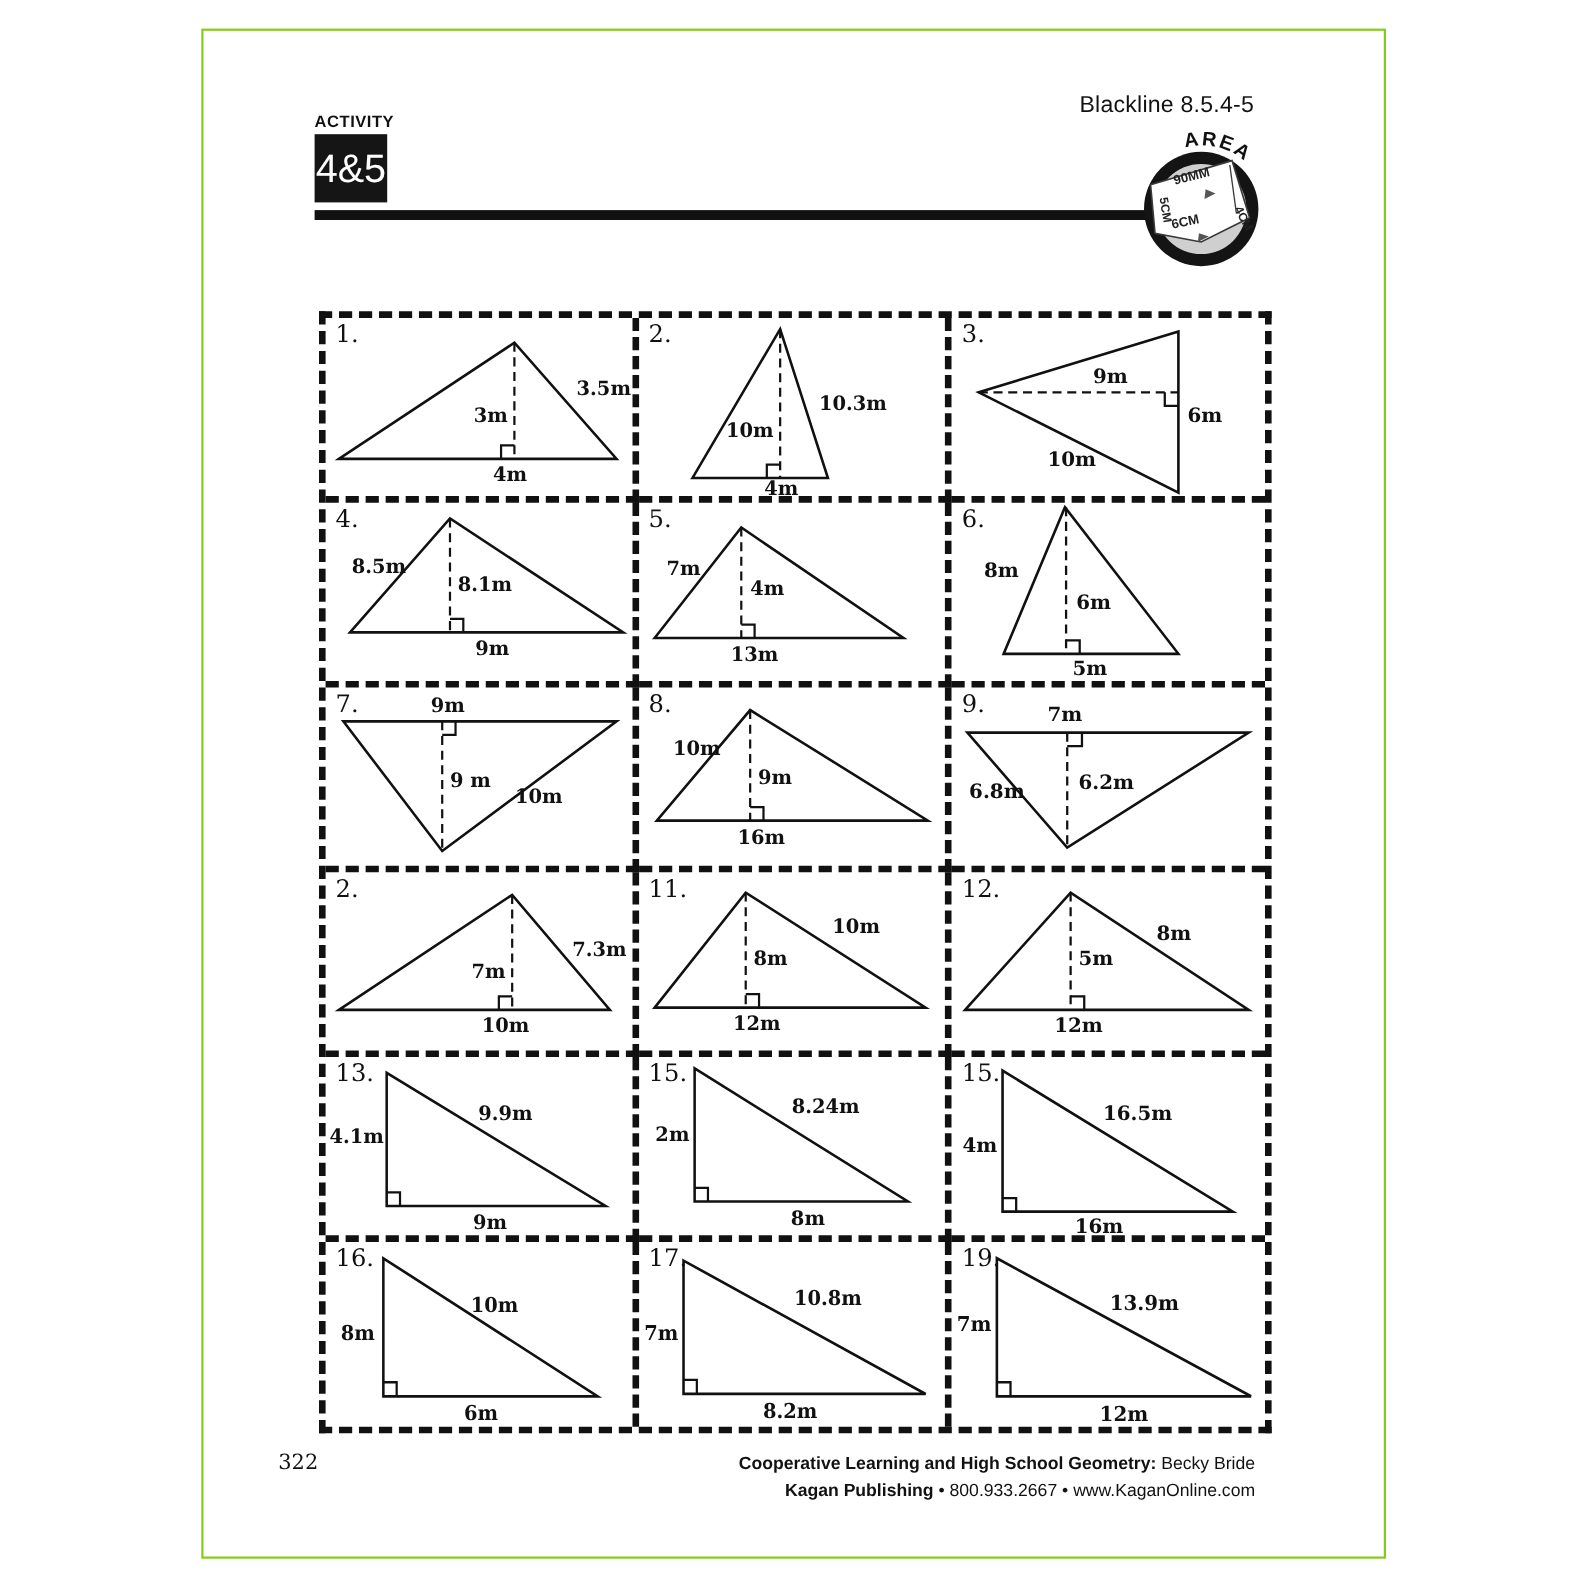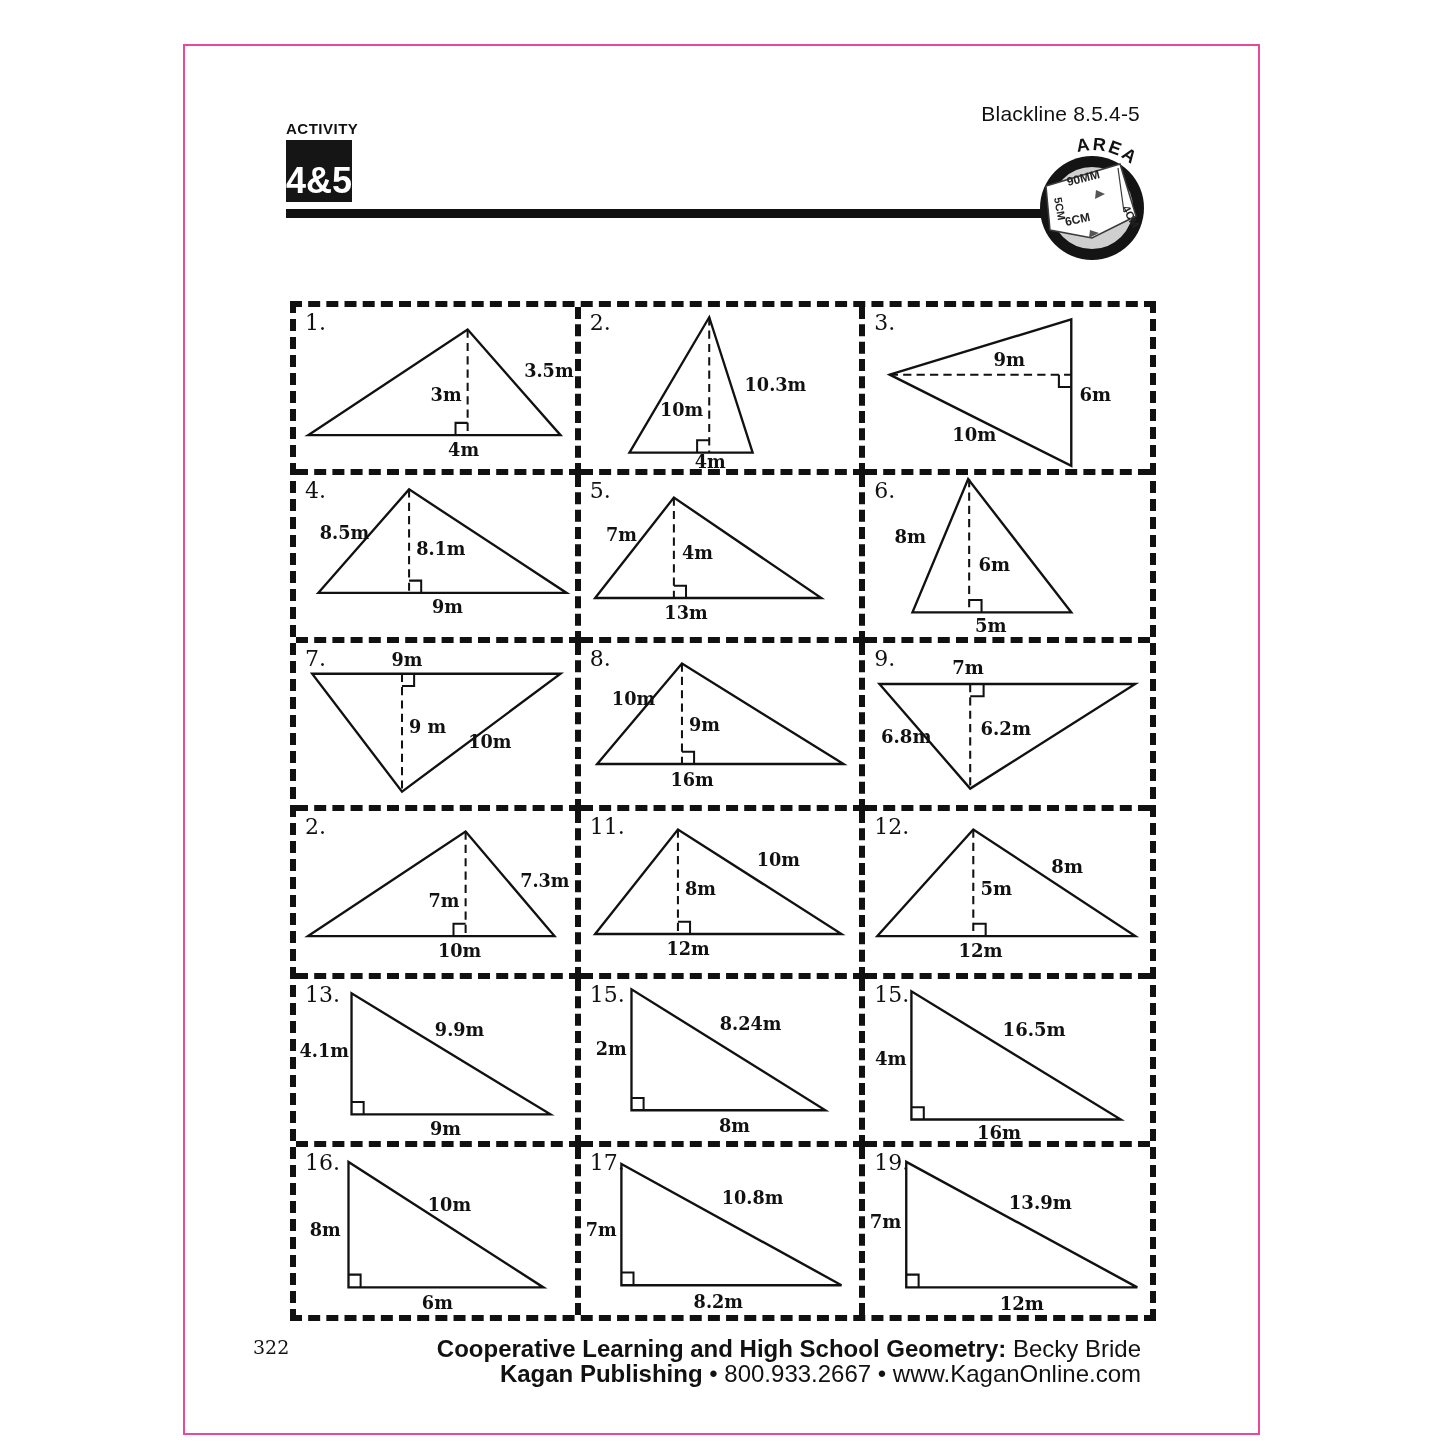--- a/index.html
+++ b/index.html
@@ -1,42 +1,42 @@
 <!DOCTYPE html>
 <html><head>
 <meta charset="utf-8">
 <style>
   html,body{margin:0;padding:0;background:#ffffff;}
   body{width:1445px;height:1445px;position:relative;font-family:"Liberation Sans",sans-serif;color:#111;}
-  .page{position:absolute;left:183px;top:44px;width:1077px;height:1391px;background:#fff;
-        border:2px solid #ec4899;box-sizing:border-box;}
+  .page{position:absolute;left:183px;top:26px;width:1077px;height:1391px;background:#fff;
+        border:2px solid #84cc16;box-sizing:border-box;}
   .abs{position:absolute;}
   .blackline{right:118px;top:56px;font-size:21px;letter-spacing:.2px;}
   .activity-label{left:101px;top:74px;font-size:15px;font-weight:bold;letter-spacing:.5px;}
   .activity-box{left:101px;top:94px;width:66px;height:62px;background:#151515;color:#fff;
-        display:flex;align-items:flex-end;justify-content:center;font-size:36px;font-weight:bold;}
+        display:flex;align-items:center;justify-content:center;font-size:36px;font-weight:normal;}
   .title{left:184px;top:76px;font-size:38px;font-weight:800;line-height:42px;letter-spacing:-1.2px;}
   .rule{left:101px;top:163px;width:770px;height:9px;background:#111;}
   .logo{left:845px;top:92px;width:128px;height:128px;}
   .logo text{font-family:"Liberation Sans",sans-serif;}
   .structures{left:101px;top:192px;font-size:27px;font-weight:bold;letter-spacing:-.3px;}
   .grid{left:105px;top:255px;width:866px;height:1020px;display:grid;
         grid-template-columns:repeat(3,1fr);grid-template-rows:repeat(6,1fr);
         border:6px dashed #111;box-sizing:border-box;background:#fff;}
   .cell{position:relative;box-sizing:border-box;}
   .cell.bR{border-right:6px dashed #111;}
   .cell.bB{border-bottom:6px dashed #111;}
   .cellnum{position:absolute;left:9px;top:3px;font-family:"DejaVu Serif",serif;font-size:22px;z-index:2;}
   .cell svg{position:absolute;left:0;top:0;width:100%;height:100%;}
   .tri{fill:none;stroke:#111;stroke-width:2.3;stroke-linejoin:miter;}
   .alt{stroke:#111;stroke-width:2;stroke-dasharray:8 5;}
   .ra{fill:none;stroke:#111;stroke-width:2;}
   .mlab{font-family:"DejaVu Serif",serif;font-weight:bold;font-size:17.5px;fill:#111;}
   .page-num{left:68px;top:1290px;font-size:19px;font-family:"DejaVu Serif",serif;}
-  .footer{right:117px;top:1290px;text-align:right;font-size:24px;line-height:25px;}
+  .footer{right:117px;top:1290px;text-align:right;font-size:16px;line-height:25px;}
   .fb{font-weight:bold;}
 </style>
 </head>
 <body>
 
 <div class="page">
 
   <div class="abs blackline">Blackline 8.5.4-5</div>
 
   <div class="abs activity-label">ACTIVITY</div>

